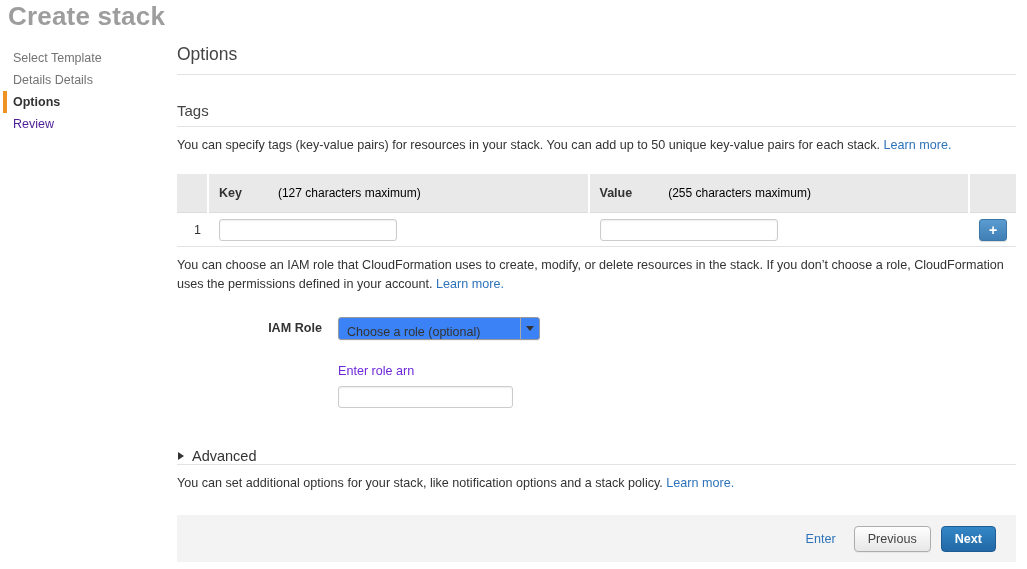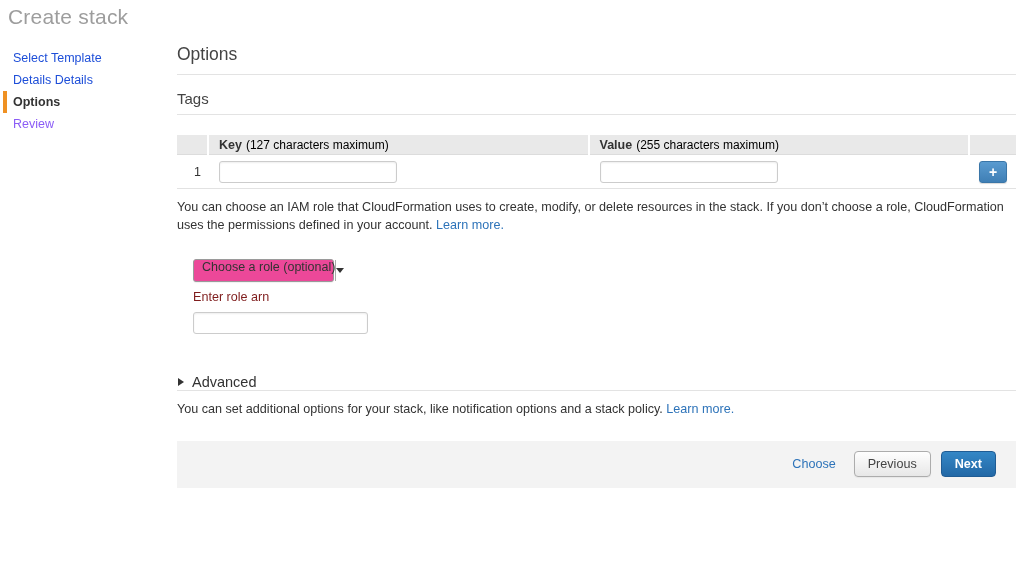--- a/index.html
+++ b/index.html
@@ -7,56 +7,57 @@
   body {
     width:1027px; height:569px; overflow:hidden;
     font-family:"Liberation Sans","DejaVu Sans",sans-serif;
     color:#333; font-size:13px;
   }
   .page { display:flex; width:1027px; }
 
   
   .sidebar { width:177px; flex-shrink:0; padding-top:4px; }
   .page-title {
-    font-size:21px; color:#9d9d9d; padding-left:8px; line-height:25px;
+    font-size:26px; color:#9d9d9d; padding-left:8px; line-height:25px;
     letter-spacing:0.2px;
+    font-weight:bold;
   }
   .wizard-nav { margin-top:18px; }
   .wizard-nav .nav-item {
     display:block; height:22px; line-height:22px; padding-left:13px;
-    font-size:12.5px; color:#1d4ed8; cursor:pointer; text-decoration:none;
+    font-size:12.5px; color:#737373; cursor:pointer; text-decoration:none;
   }
   .wizard-nav .nav-item.active {
     color:#333; font-weight:bold;
     margin-left:3px; padding-left:6px; border-left:4px solid #ef9123;
     cursor:default;
   }
-  .wizard-nav .nav-item.plain { color:#8b5cf6; cursor:default; }
+  .wizard-nav .nav-item.plain { color:#4c1d95; cursor:default; }
 
   
   .main { flex:1; padding:44px 11px 0 0; }
   a.link { color:#2d73b9; text-decoration:none; cursor:pointer; }
 
   h1.step-heading {
     font-size:17.5px; font-weight:normal; color:#444;
     padding-bottom:9px; border-bottom:1px solid #e3e3e3;
   }
   h2.section-heading {
     font-size:15px; font-weight:normal; color:#444;
     padding-bottom:7px; border-bottom:1px solid #e3e3e3;
   }
-  .section-tags h2 { margin-top:15px; }
+  .section-tags h2 { margin-top:27px; }
   .section-desc { margin-top:9px; font-size:12.6px; color:#333; line-height:1.45; }
 
   
   .tag-table { margin-top:20px; border-bottom:1px solid #e2e2e2; }
   .t-row { display:flex; }
   .t-head .t-cell {
-    background:#e9e9e9; height:20px; display:flex; align-items:center;
-    font-size:12.5px; border-bottom:1px solid #dcdcdc;
+    background:#e9e9e9; height:39px; display:flex; align-items:center;
+    font-size:12.5px; border-bottom:1px solid #dcdcdc;gap:32px;
   }
   .t-cell { margin-right:2px; }
   .t-cell:last-child { margin-right:0; }
   .c-num { width:30px; justify-content:flex-end; }
   .c-key, .c-val { flex:1; padding-left:10px; }
   .c-act { width:46px; justify-content:center; }
   .t-body .t-cell { height:33px; display:flex; align-items:center; background:#fff; }
   .t-body .c-num { color:#333; font-size:12.5px; padding-right:6px; text-align:right; display:flex; justify-content:flex-end; }
   .col-label { font-weight:bold; color:#333; }
   .col-hint { color:#000000; margin-left:4px; font-size:12px; }
@@ -75,34 +76,34 @@
 
   
   .section-permissions h2 { margin-top:33px; }
   .perm-form { margin-top:24px; display:flex; }
   .form-label {
     width:145px; flex-shrink:0; text-align:right; font-weight:bold;
     font-size:12.6px; color:#333; padding-top:4px;
   }
   .form-controls { margin-left:16px; }
   .select-box {
-    width:141px; height:23px; background:#ec4899; border:1px solid #9a9a9a;
-    border-radius:3px; display:flex; align-items:flex-start; cursor:pointer;
+    width:202px; height:23px; background:#3b82f6; border:1px solid #9a9a9a;
+    border-radius:3px; display:flex; align-items:flex-end; cursor:pointer;
     box-shadow:0 1px 1px rgba(0,0,0,0.06);
   }
   .select-value { flex:1; padding-left:8px; font-size:12.5px; color:#333; white-space:nowrap; }
   .select-arrow-seg {
     width:19px; height:100%; border-left:1px solid #a9a9a9;
     display:flex; align-items:center; justify-content:center;
   }
   .select-arrow-seg .arrow {
     width:0; height:0; border-left:4px solid transparent; border-right:4px solid transparent;
     border-top:5px solid #333;
   }
-  .arn-label { margin-top:8px; font-size:12.6px; color:#7f1d1d; }
+  .arn-label { margin-top:24px; font-size:12.6px; color:#6d28d9; }
   .arn-input-wrap { margin-top:8px; }
   .arn-input-wrap input { width:175px; }
 
   
   .section-advanced { margin-top:40px; }
   .advanced-header {
     display:flex; align-items:center; 
     border-bottom:1px solid #e3e3e3; cursor:pointer;
   }
   .tri-collapsed {
@@ -145,20 +146,24 @@
       <a class="nav-item plain">Review</a>
     </div>
   </div>
 
   <div class="main">
 
     <h1 class="step-heading">Options</h1>
 
     <div class="section-tags">
       <h2 class="section-heading">Tags</h2>
+      <div class="section-desc">
+        <span>You can specify tags (key-value pairs) for resources in your stack. You can add up to 50 unique key-value pairs for each stack.</span>
+        <a class="link">Learn more.</a>
+      </div>
 
       <div class="tag-table">
         <div class="t-row t-head">
           <div class="t-cell c-num"></div>
           <div class="t-cell c-key">
             <span class="col-label">Key</span>
             <span class="col-hint">(127 characters maximum)</span>
           </div>
           <div class="t-cell c-val">
             <span class="col-label">Value</span>
@@ -181,20 +186,21 @@
       </div>
     </div>
 
     <div class="section-permissions">
       <div class="section-desc">
         <span>You can choose an IAM role that CloudFormation uses to create, modify, or delete resources in the stack. If you don’t choose a role, CloudFormation uses the permissions defined in your account.</span>
         <a class="link">Learn more.</a>
       </div>
 
       <div class="perm-form">
+        <div class="form-label">IAM Role</div>
         <div class="form-controls">
           <div class="select-box">
             <span class="select-value">Choose a role (optional)</span>
             <span class="select-arrow-seg">
                 <span class="arrow"></span>
               </span>
           </div>
           <div class="arn-label">Enter role arn</div>
           <div class="arn-input-wrap">
             <input class="text-input" type="text" value="" style="">
@@ -208,19 +214,19 @@
         <span class="tri-collapsed"></span>
         <span class="advanced-title">Advanced</span>
       </div>
       <div class="section-desc">
         <span>You can set additional options for your stack, like notification options and a stack policy.</span>
         <a class="link">Learn more.</a>
       </div>
     </div>
 
     <div class="footer-bar">
-      <a class="link cancel">Choose</a>
+      <a class="link cancel">Enter</a>
       <button class="btn btn-default">Previous</button>
       <button class="btn btn-primary">Next</button>
     </div>
 
   </div>
 </div>
 
 </body></html>

